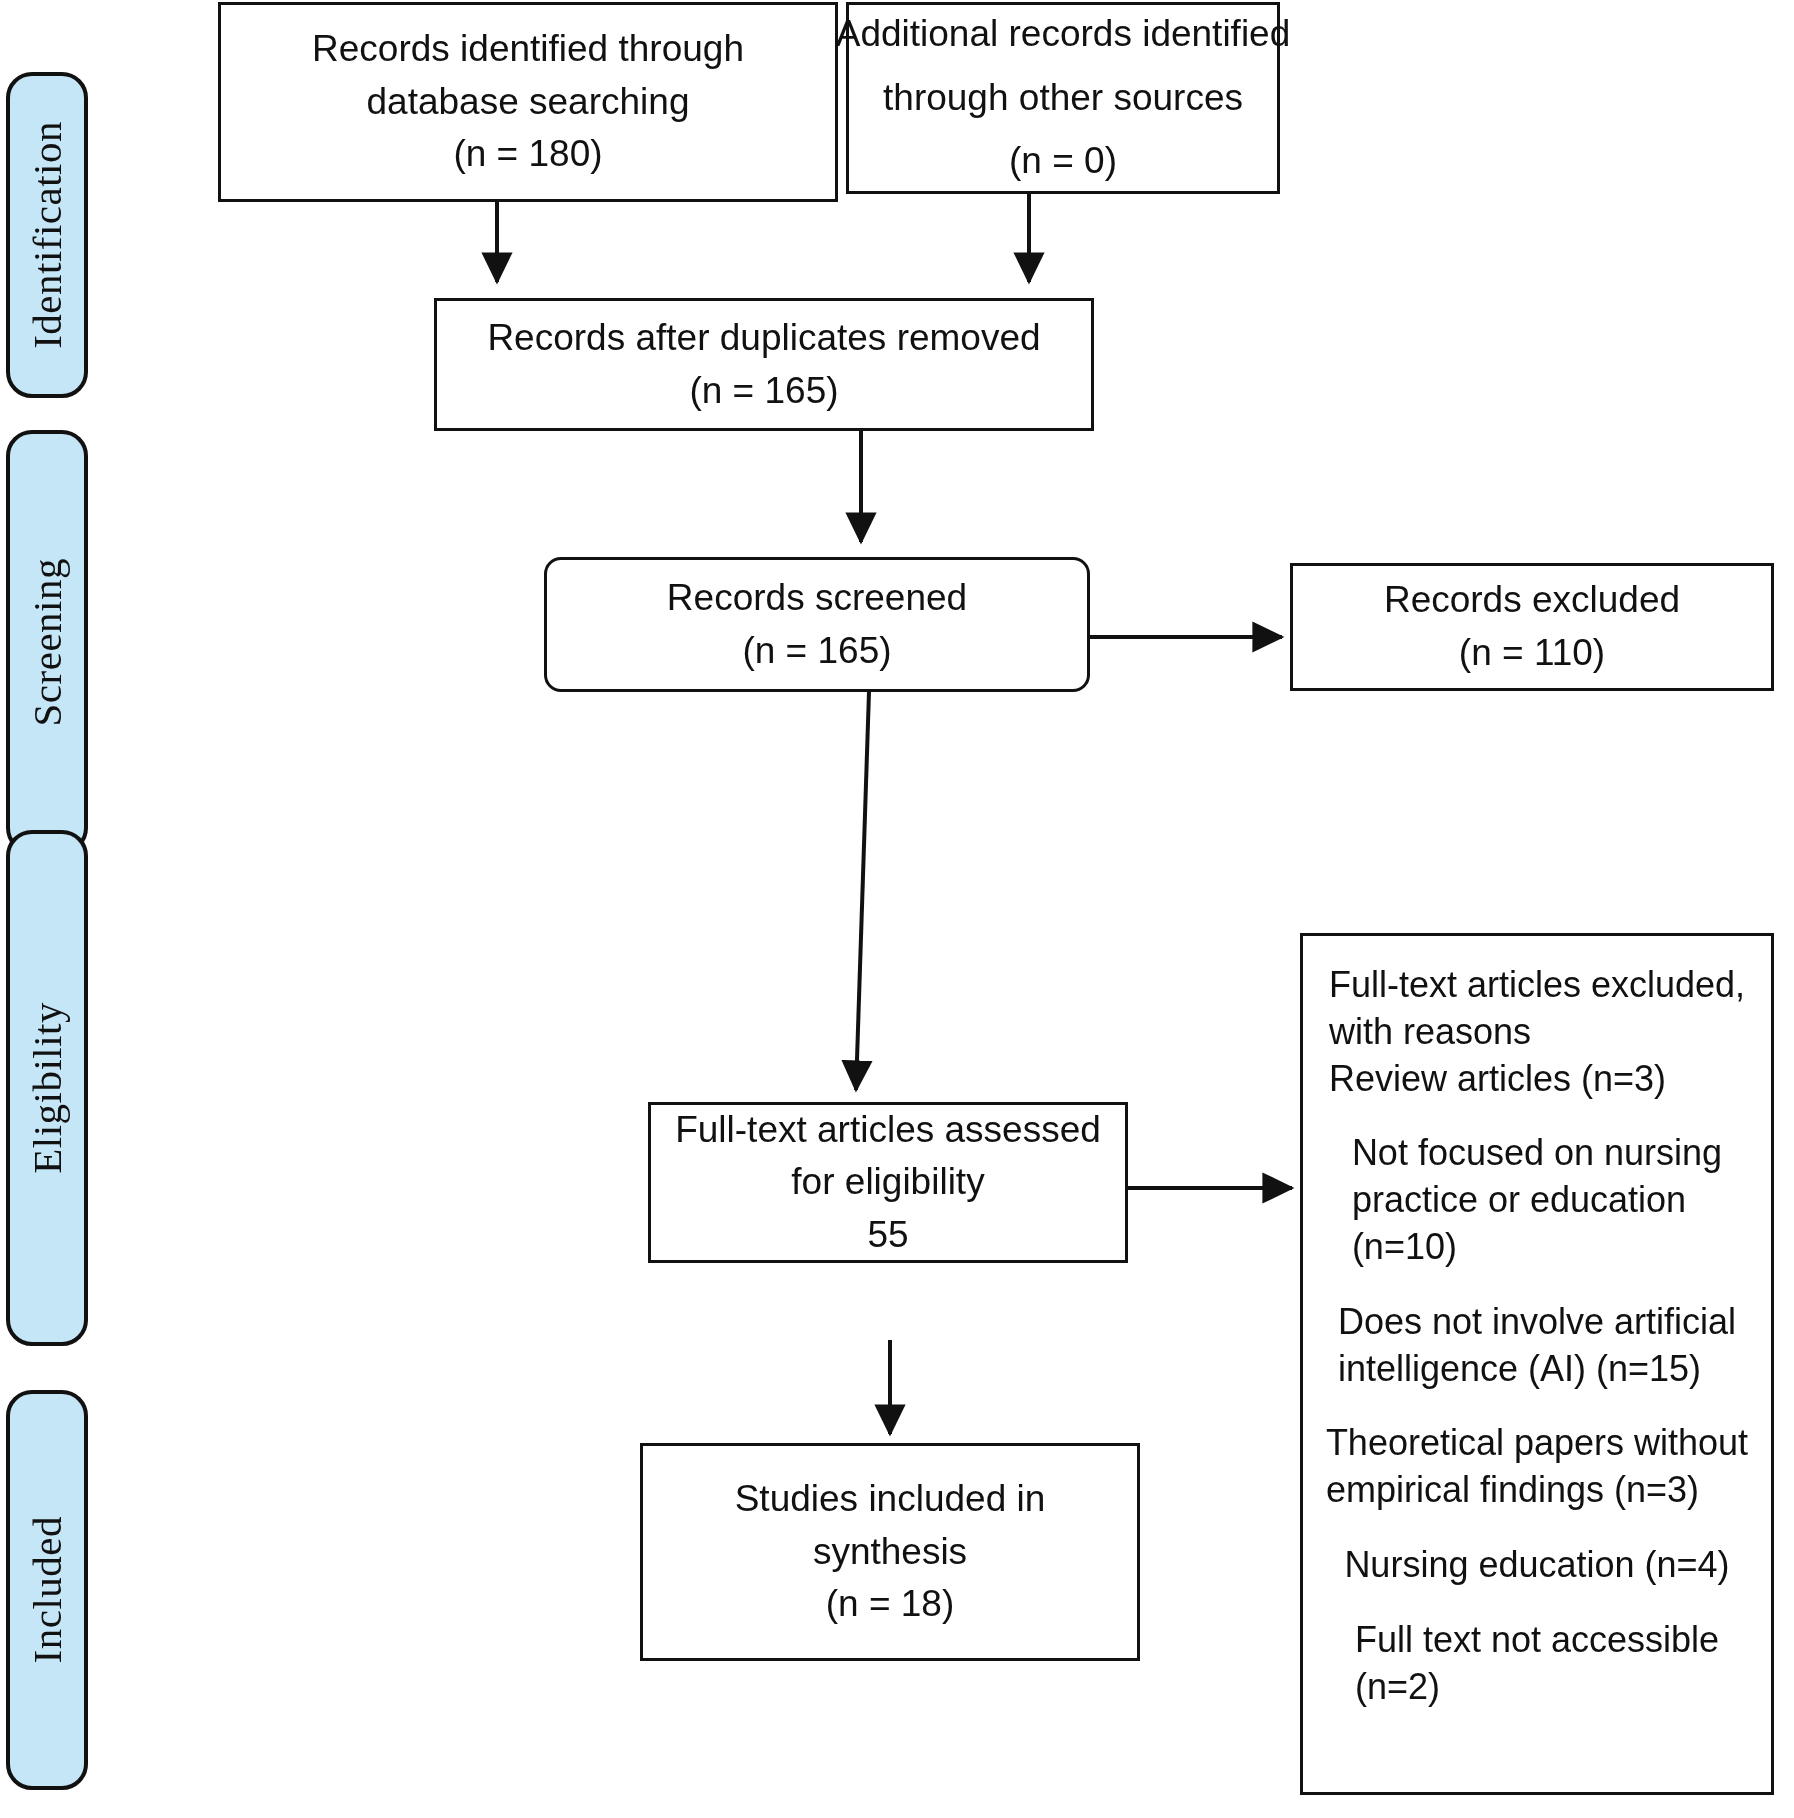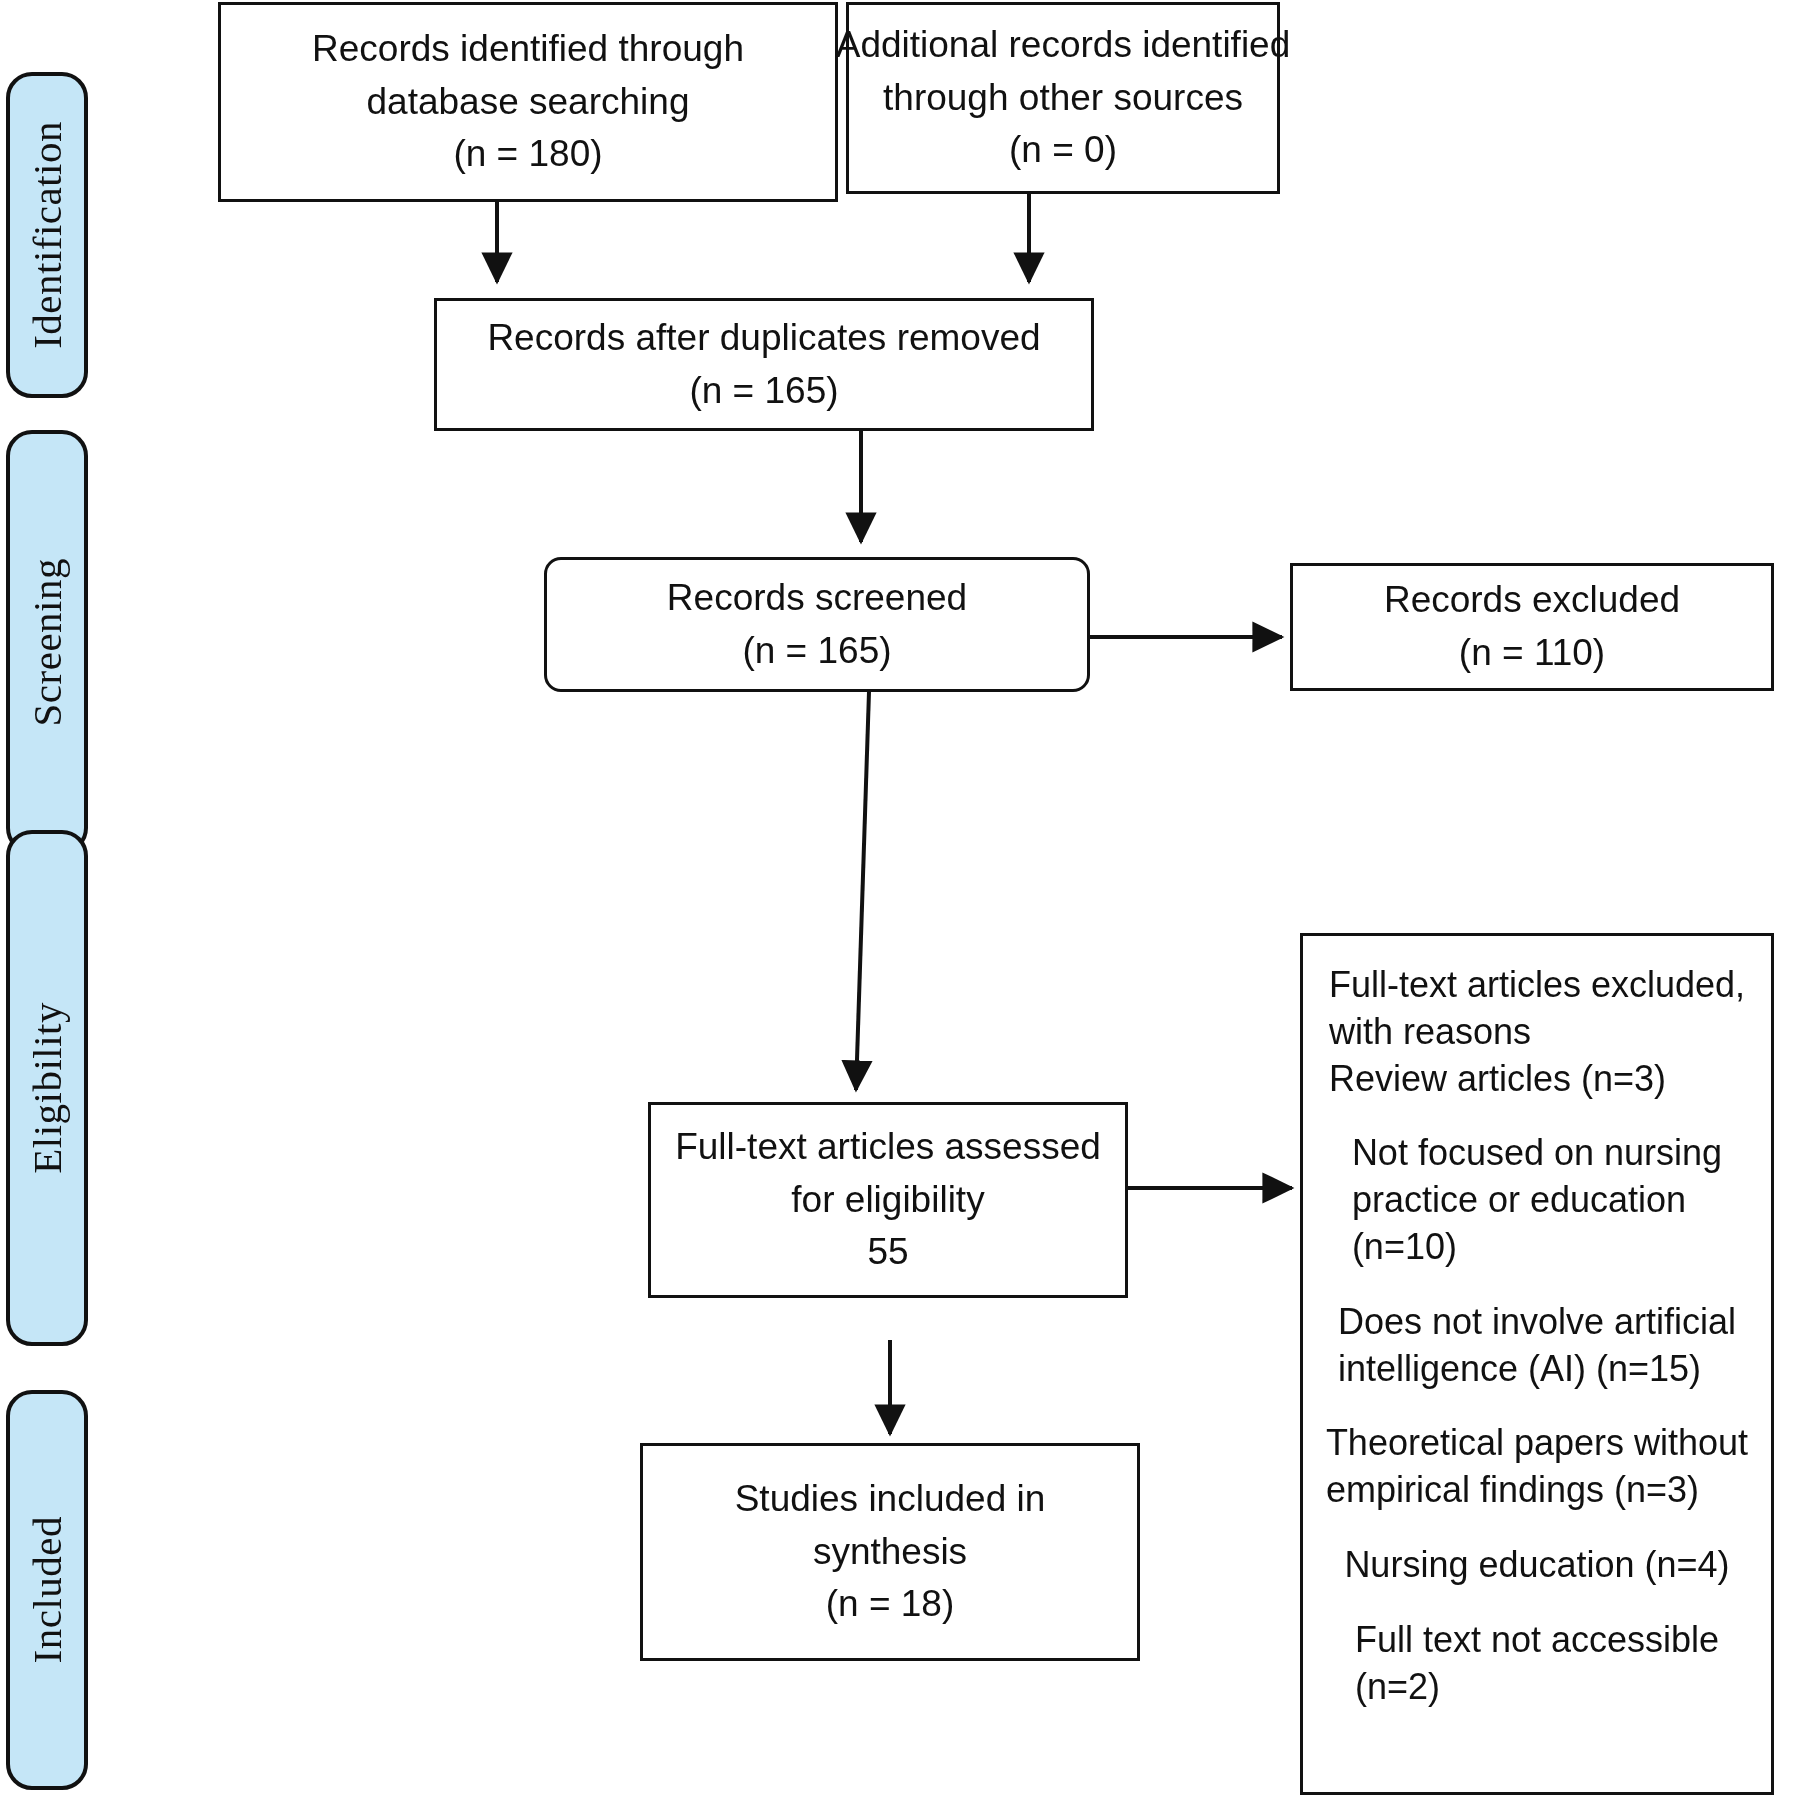--- a/index.html
+++ b/index.html
@@ -128,42 +128,42 @@
   <div class="stage-pill" style="left:6px; top:1390px; width:82px; height:400px;">
     <span class="pill-label">Included</span>
   </div>
 
   <div class="flow-box" style="left:218px; top:2px; width:620px; height:200px;">
     <span class="line">Records identified through</span>
     <span class="line">database searching</span>
     <span class="line">(n = 180)</span>
   </div>
 
-  <div class="flow-box" style="left:846px; top:2px; width:434px; height:192px;">
+  <div class="flow-box" style="left:846px; top:2px; width:434px; height:192px;gap:11px;">
     <span class="line">Additional records identified</span>
     <span class="line">through other sources</span>
     <span class="line">(n = 0)</span>
   </div>
 
   <div class="flow-box" style="left:434px; top:298px; width:660px; height:133px;">
     <span class="line">Records after duplicates removed</span>
     <span class="line">(n = 165)</span>
   </div>
 
   <div class="flow-box" style="left:544px; top:557px; width:546px; height:135px;border-radius:17px;">
     <span class="line">Records screened</span>
     <span class="line">(n = 165)</span>
   </div>
 
   <div class="flow-box" style="left:1290px; top:563px; width:484px; height:128px;">
     <span class="line">Records excluded</span>
     <span class="line">(n = 110)</span>
   </div>
 
-  <div class="flow-box" style="left:648px; top:1102px; width:480px; height:196px;">
+  <div class="flow-box" style="left:648px; top:1102px; width:480px; height:161px;">
     <span class="line">Full-text articles assessed</span>
     <span class="line">for eligibility</span>
     <span class="line">55</span>
   </div>
 
   <div class="flow-box" style="left:640px; top:1443px; width:500px; height:218px;">
     <span class="line">Studies included in</span>
     <span class="line">synthesis</span>
     <span class="line">(n = 18)</span>
   </div>

